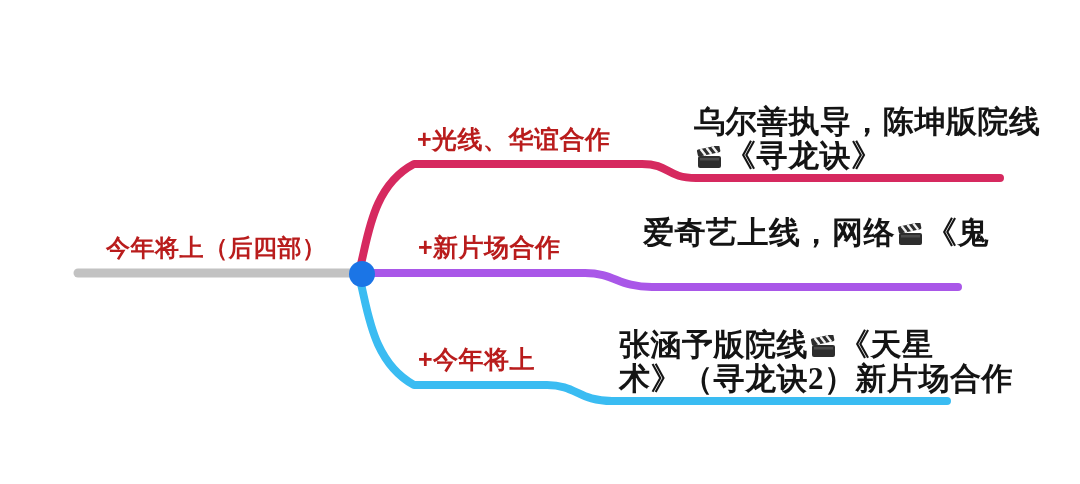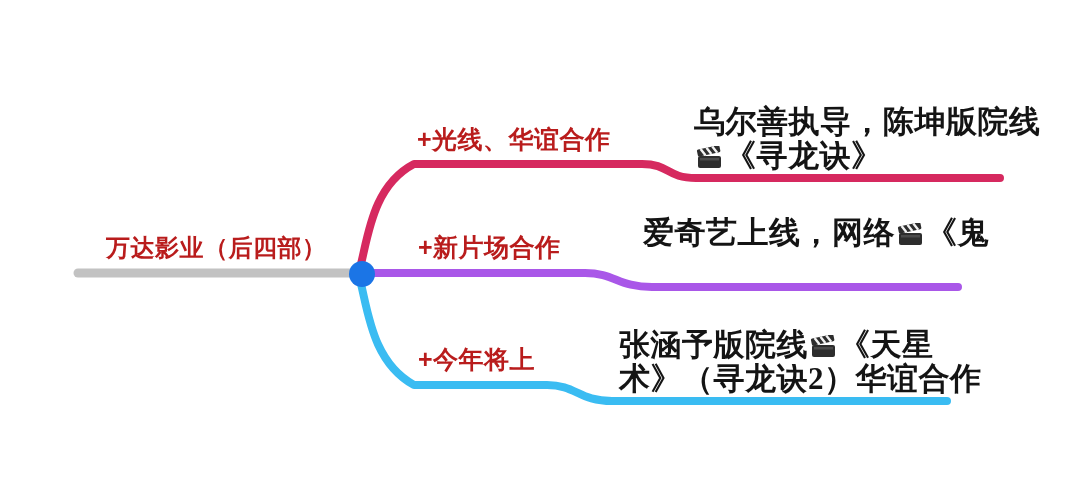--- a/index.html
+++ b/index.html
@@ -64,21 +64,21 @@
 <div class="canvas">
 
   <svg class="lines" viewBox="0 0 1080 484">
     <path class="ln root-ln" d="M 78 273 H 353" stroke="#C2C2C2"></path>
     <path class="ln" d="M 360 268 C 368 238, 372 186, 414 164 H 642 C 670 164, 666 178, 696 178 H 1000" stroke="#D6295F"></path>
     <path class="ln" d="M 362 273 H 585 C 615 273, 618 287, 652 287 H 958" stroke="#A957E8"></path>
     <path class="ln" d="M 360 280 C 368 310, 372 362, 414 385 H 547 C 576 385, 579 401, 612 401 H 947" stroke="#3ABCF2"></path>
     <circle cx="362" cy="274" r="13" fill="#1B75E6"></circle>
   </svg>
 
-  <div class="label root" style="left:106px; top:232px;">万达影业（后四部）</div>
+  <div class="label root" style="left:106px; top:232px;">今年将上（后四部）</div>
 
   <div class="label" style="left:417px; top:123px;">+光线、华谊合作</div>
 
   <div class="label" style="left:418px; top:231px;text-align:right;">+新片场合作</div>
 
   <div class="label" style="left:418px; top:343px;">+今年将上</div>
 
   <div class="child" style="left:694px; top:105px;">
     <div class="cline">乌尔善执导，陈坤版院线</div>
     <div class="cline"><svg class="clapper" width="27" height="24" viewBox="0 0 27 24">
@@ -104,16 +104,16 @@
 
   <div class="child" style="left:619px; top:328px;font-family:Liberation Serif, serif;">
     <div class="cline">张涵予版院线<svg class="clapper" width="27" height="24" viewBox="0 0 27 24">
           <g transform="rotate(-12 3 10)">
             <rect x="2" y="3.5" width="23" height="7" rx="1.5" fill="#2d2d2d"></rect>
             <path d="M6 3.5 L9.5 10.5 M12 3.5 L15.5 10.5 M18 3.5 L21.5 10.5" stroke="#f2f2f2" stroke-width="2.4"></path>
           </g>
           <rect x="2" y="10" width="23" height="12" rx="2" fill="#2d2d2d"></rect>
           <rect x="4" y="12" width="19" height="2.5" fill="#4a4a4a"></rect>
         </svg>《天星</div>
-    <div class="cline">术》（寻龙诀2）华谊合作</div>
+    <div class="cline">术》（寻龙诀2）新片场合作</div>
   </div>
 
 </div>
 
 </body></html>

